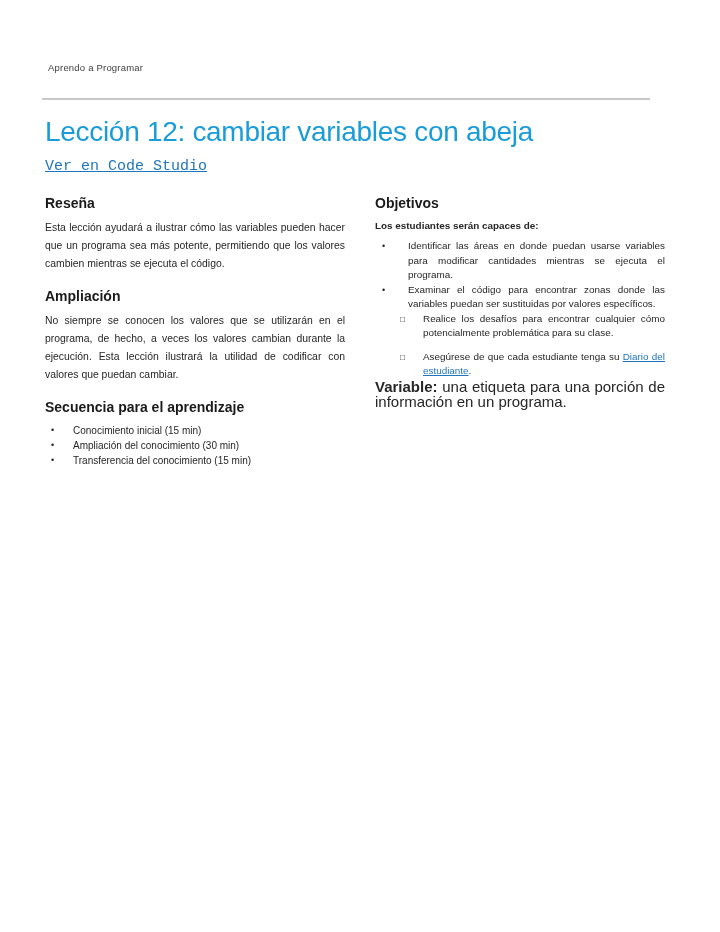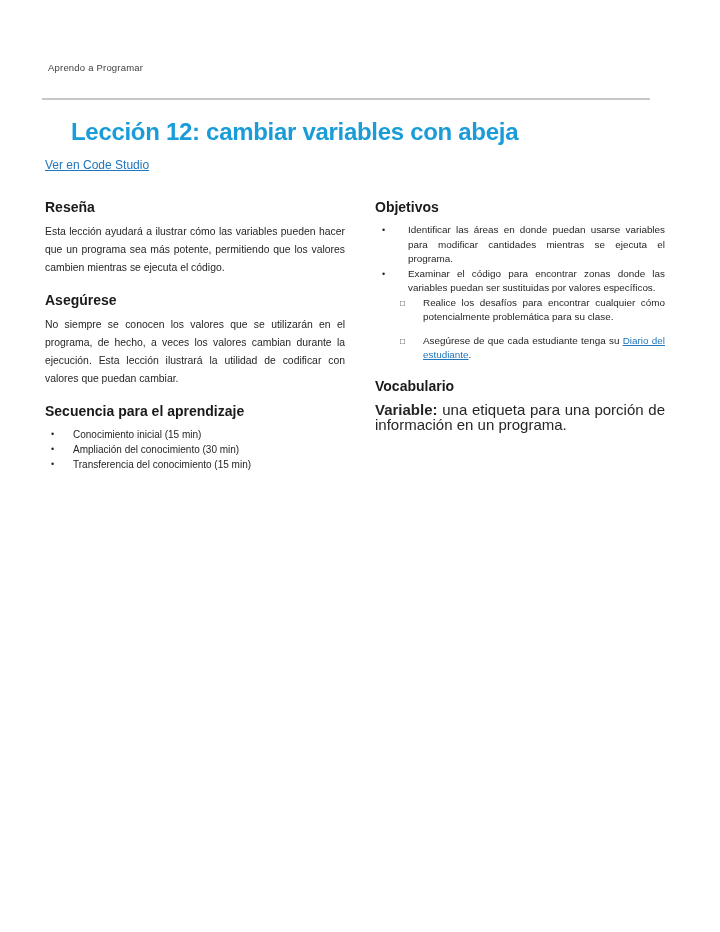--- a/index.html
+++ b/index.html
@@ -25,32 +25,33 @@
     color: #404040;
   }
   .rule-top {
     border: none;
     border-top: 2px solid #c8c8c8;
     margin: 25px 70px 0 42px;
   }
 
   
   .title {
-    margin: 15px 55px 0 71px;
-    font-size: 24px;
+    margin: 15px 55px 0 45px;
+    font-size: 28px;
     line-height: 34px;
-    font-weight: 700;
+    font-weight: 400;
     letter-spacing: -.3px;
   }
   .view-link {
     display: inline-block;
-    margin: 9px 0 16px 45px;
-    font-size: 12px;
+    margin: 9px 0 9px 45px;
+    font-size: 15px;
     text-decoration: underline;
     cursor: pointer;
+    font-family: Liberation Mono, monospace;
   }
 
   
   .columns {
     display: flex;
     gap: 30px;
     margin: 11px 55px 0 45px;
     justify-content: space-between;
   }
   .col-left  { width: 300px; }
@@ -188,21 +189,21 @@
   <div class="columns">
 
     <div class="col-left">
 
       <section>
         <h2 class="section-heading">Reseña</h2>
         <p class="body-text">Esta lección ayudará a ilustrar cómo las variables pueden hacer que un programa sea más potente, permitiendo que los valores cambien mientras se ejecuta el código.</p>
       </section>
 
       <section>
-        <h2 class="section-heading">Asegúrese</h2>
+        <h2 class="section-heading">Ampliación</h2>
         <p class="body-text">No siempre se conocen los valores que se utilizarán en el programa, de hecho, a veces los valores cambian durante la ejecución. Esta lección ilustrará la utilidad de codificar con valores que puedan cambiar.</p>
       </section>
 
       <section>
         <h2 class="section-heading">Secuencia para el aprendizaje</h2>
         <div class="list-compact">
           <div class="li">
             <span class="marker">•</span>
             <span class="li-text">Conocimiento inicial (15 min)</span>
           </div>
@@ -216,20 +217,21 @@
           </div>
         </div>
       </section>
 
     </div>
 
     <div class="col-right">
 
       <section>
         <h2 class="section-heading">Objetivos</h2>
+        <p class="intro-bold">Los estudiantes serán capaces de:</p>
         <div class="list-disc">
           <div class="li">
             <span class="marker">•</span>
             <span class="li-text">Identificar las áreas en donde puedan usarse variables para modificar cantidades mientras se ejecuta el programa.</span>
           </div>
           <div class="li">
             <span class="marker">•</span>
             <span class="li-text">Examinar el código para encontrar zonas donde las variables puedan ser sustituidas por valores específicos.</span>
           </div>
         </div>
@@ -242,21 +244,20 @@
             <span class="li-text">Realice los desafíos para encontrar cualquier cómo potencialmente problemática para su clase.</span>
           </div>
           <div class="li">
             <span class="marker">□</span>
             <span class="li-text"><span>Asegúrese de que cada estudiante tenga su </span><a class="inline-link" href="#" style="color: rgb(32, 118, 188);">Diario del estudiante</a><span>.</span></span>
           </div>
         </div>
       </section>
 
       <section>
-        <h2 class="section-heading">Vocabulario</h2>
         <p class="vocab-body"><span class="vocab-term">Variable:</span><span> una etiqueta para una porción de información en un programa.</span></p>
       </section>
 
     </div>
   </div>
 
   
   <div class="doc-footer">
     <hr class="rule-bottom">
     <div class="footer-row">

